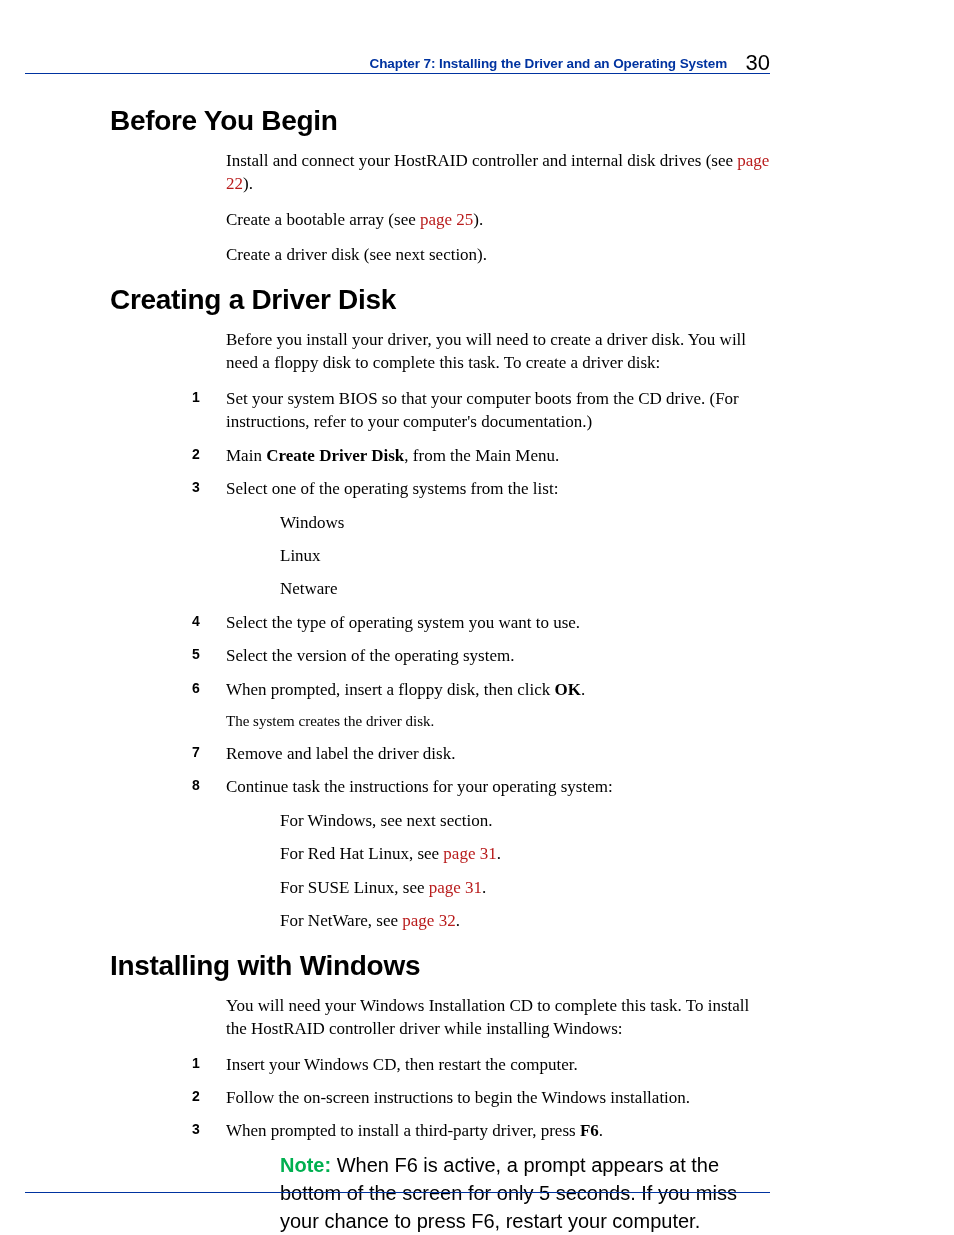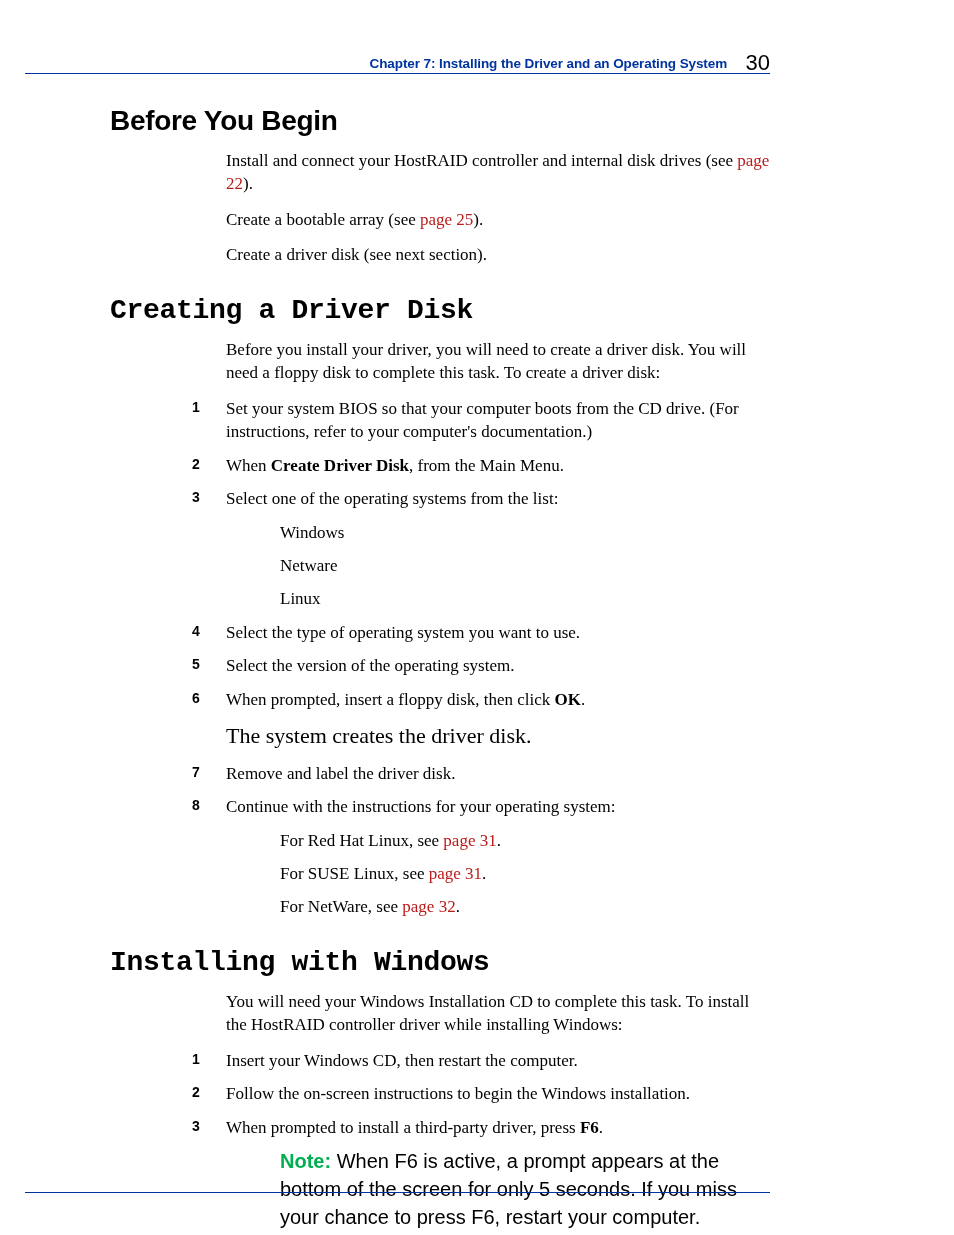--- a/index.html
+++ b/index.html
@@ -57,21 +57,21 @@
     left: 110px;
     right: 100px;
   }
   h2.section {
     font-family: Arial, Helvetica, sans-serif;
     font-weight: bold;
     font-size: 28px;
     margin: 0 0 12px 0;
     letter-spacing: -0.3px;
   }
-  h2.section.pad-top { margin-top: 28px; font-family: Liberation Mono, monospace; }
+  h2.section.pad-top { margin-top: 17px; }
   .body-indent { margin-left: 116px; }
   p.body {
     font-size: 17px;
     line-height: 1.38;
     margin: 0 0 12px 0;
   }
   ol.steps {
     list-style: none;
     padding: 0;
     margin: 0 0 0 82px;
@@ -107,21 +107,21 @@
   .note-block {
     margin: 8px 0 0 54px;
     font-family: Arial, Helvetica, sans-serif;
     font-size: 20px;
     line-height: 1.4;
   }
   .note-label {
     color: #00b050;
     font-weight: bold;
   }
-  .after-step { font-size:22px; line-height:1.38; margin:10px 0 0 0; }
+  .after-step { font-size:15px; line-height:1.38; margin:10px 0 0 0; }
 </style>
 </head>
 <body>
 
 <div class="page">
 
   <div class="header-bar">
     <span class="chapter-title">Chapter 7: Installing the Driver and an Operating System</span>
     <span class="page-number">30</span>
   </div>
@@ -140,40 +140,41 @@
       <p class="body">Create a driver disk (see next section).</p>
     </div>
 
     <h2 class="section pad-top">Creating a Driver Disk</h2>
     <div class="body-indent">
       <p class="body">Before you install your driver, you will need to create a driver disk. You will need a floppy disk to complete this task. To create a driver disk:</p>
     </div>
     <ol class="steps">
       <li><span>Set your system BIOS so that your computer boots from the CD drive. (For instructions, refer to your computer's documentation.)</span></li>
       <li>
-        <span>When </span><span class="bold">Create Driver Disk</span><span>, from the Main Menu.</span>
+        <span>Main </span><span class="bold">Create Driver Disk</span><span>, from the Main Menu.</span>
       </li>
       <li>
         <span>Select one of the operating systems from the list:</span>
         <div class="sublist">
           <p>Windows</p>
+          <p>Linux</p>
           <p>Netware</p>
-          <p>Linux</p>
         </div>
       </li>
       <li><span>Select the type of operating system you want to use.</span></li>
       <li><span>Select the version of the operating system.</span></li>
       <li>
         <span>When prompted, insert a floppy disk, then click </span><span class="bold">OK</span><span>.</span>
         <p class="after-step">The system creates the driver disk.</p>
       </li>
       <li><span>Remove and label the driver disk.</span></li>
       <li>
-        <span>Continue with the instructions for your operating system:</span>
+        <span>Continue task the instructions for your operating system:</span>
         <div class="sublist">
+          <p>For Windows, see next section.</p>
           <p>
             <span>For Red Hat Linux, see </span><span class="link">page 31</span><span>.</span>
           </p>
           <p>
             <span>For SUSE Linux, see </span><span class="link">page 31</span><span>.</span>
           </p>
           <p>
             <span>For NetWare, see </span><span class="link">page 32</span><span>.</span>
           </p>
         </div>

